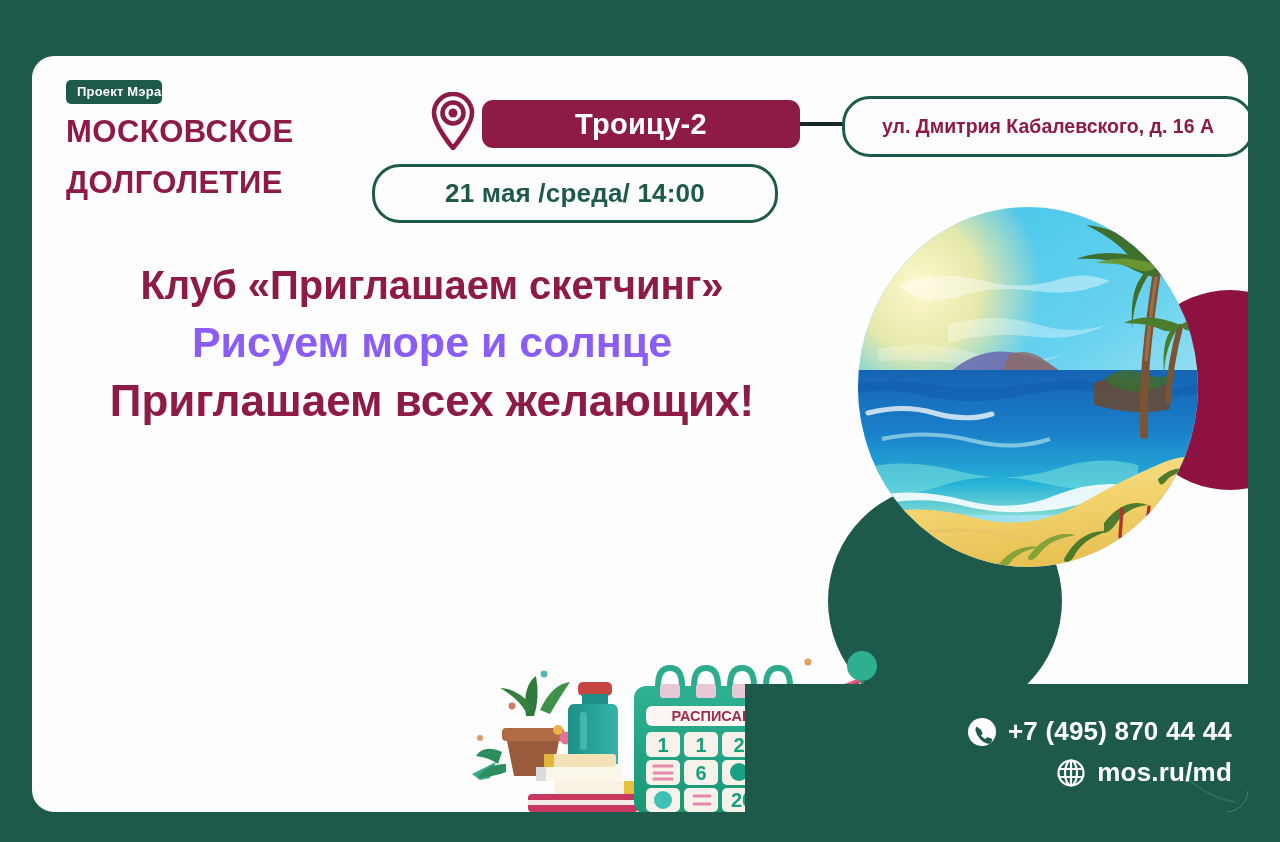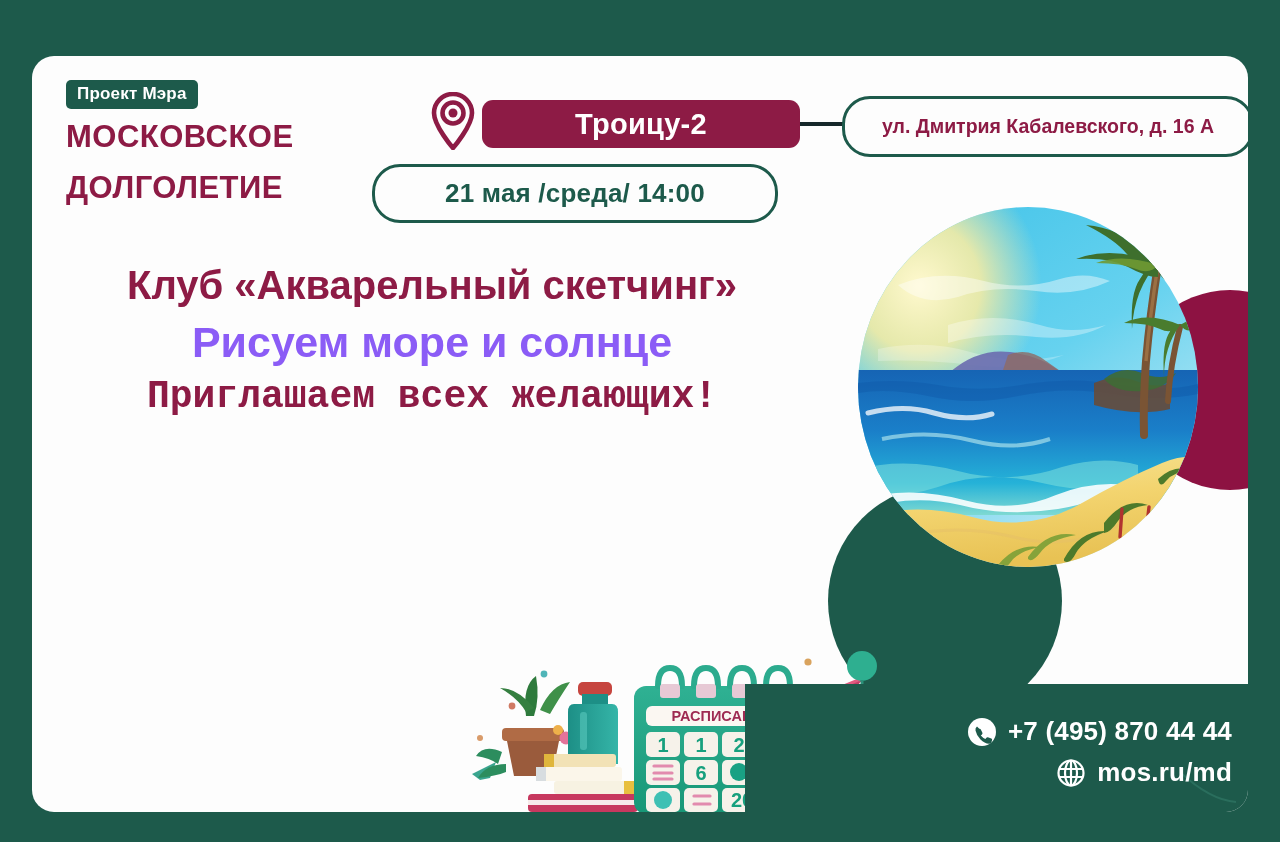--- a/index.html
+++ b/index.html
@@ -13,22 +13,22 @@
   
   .card{
     position:absolute;left:32px;top:56px;width:1216px;height:756px;
     background:#fdfdfd;border-radius:22px;overflow:hidden;
   }
 
   
   .logo{position:absolute;left:34px;top:24px;}
   .logo-tag{
     display:inline-block;background:#1d5a4b;color:#ffffff;
-    font-size:17px;font-weight:bold;letter-spacing:.2px;
-    padding:4px 11px 5px 11px;border-radius:5px;
+    font-size:13px;font-weight:bold;letter-spacing:.2px;
+    padding:4px 1px 5px 11px;border-radius:5px;
   }
   .logo-l1,.logo-l2{
     color:#8d1b45;font-weight:bold;letter-spacing:.5px;line-height:1.0;
   }
   .logo-l1{font-size:31px;margin-top:12px;}
   .logo-l2{font-size:31px;margin-top:20px;}
 
   
   .pin{position:absolute;left:398px;top:36px;width:46px;height:58px;}
   .place-badge{
@@ -53,21 +53,21 @@
     position:absolute;left:340px;top:108px;width:400px;height:53px;
     border:3px solid #1d5a4b;border-radius:28px;background:#fdfdfd;
     display:flex;align-items:center;justify-content:center;
   }
   .date-pill span{color:#1d5a4b;font-size:26px;font-weight:bold;letter-spacing:.2px;}
 
   
   .titles{position:absolute;left:0;top:205px;width:800px;text-align:center;}
   .t1{color:#8d1b45;font-size:40px;font-weight:bold;line-height:1.22;}
   .t2{color:#8b5cf6;font-size:43px;font-weight:bold;line-height:1.22;margin-top:6px;}
-  .t3{color:#8d1b45;font-size:38px;font-weight:bold;line-height:1.22;margin-top:6px;font-family:Liberation Mono, monospace;}
+  .t3{color:#8d1b45;font-size:44px;font-weight:bold;line-height:1.22;margin-top:6px;}
 
   
   .blob-red{
     position:absolute;left:1098px;top:234px;width:200px;height:200px;
     border-radius:50%;background:#8d1242;
   }
   .blob-green{
     position:absolute;left:796px;top:428px;width:234px;height:234px;
     border-radius:50%;background:#1d5a4b;
   }
@@ -124,21 +124,21 @@
 
     <div class="addr-pill">
       <span>ул. Дмитрия Кабалевского, д. 16 А</span>
     </div>
 
     <div class="date-pill">
       <span>21 мая /среда/ 14:00</span>
     </div>
 
     <div class="titles">
-      <div class="t1">Клуб «Акварельный скетчинг»</div>
+      <div class="t1">Клуб «Приглашаем скетчинг»</div>
       <div class="t2">Рисуем море и солнце</div>
       <div class="t3">Приглашаем всех желающих!</div>
     </div>
 
     <div class="blob-red"></div>
     <div class="blob-green"></div>
 
     <div class="photo">
       <svg viewBox="0 0 340 360" preserveAspectRatio="xMidYMid slice">
         <defs>

